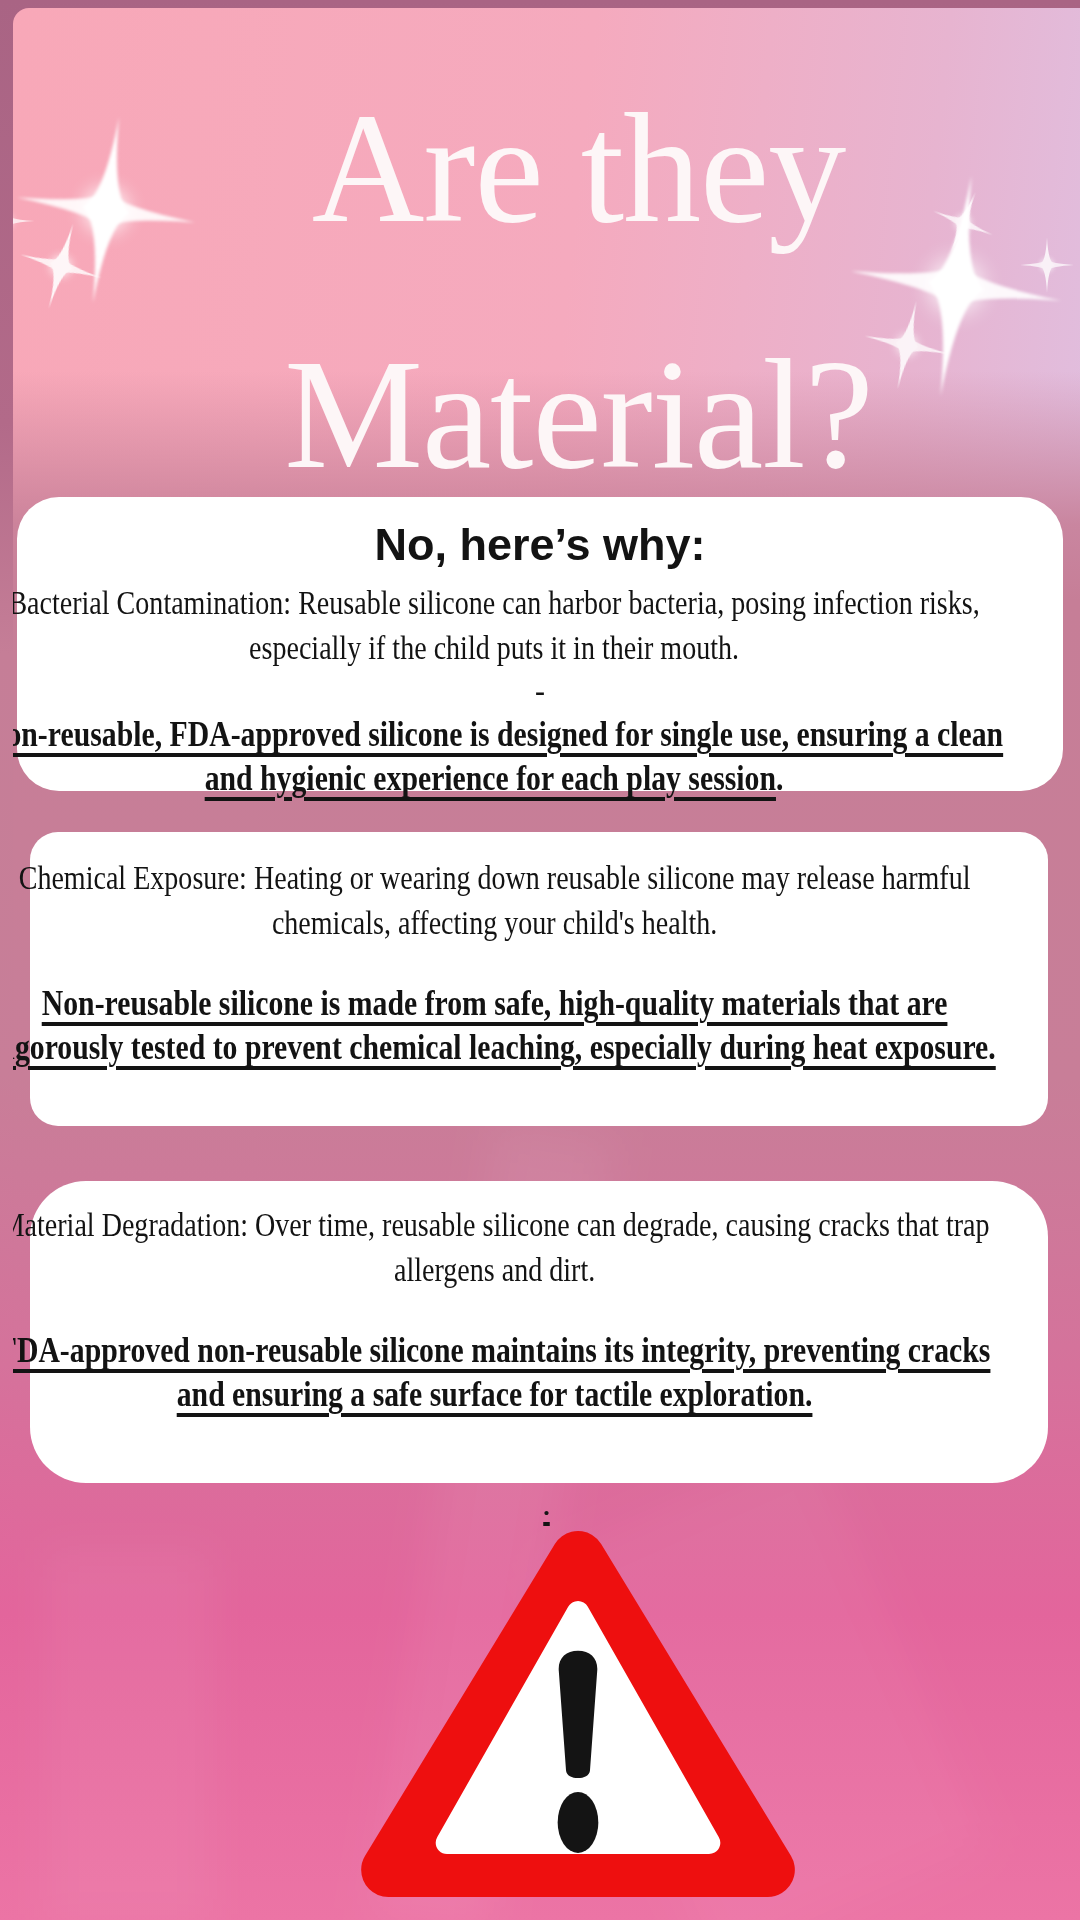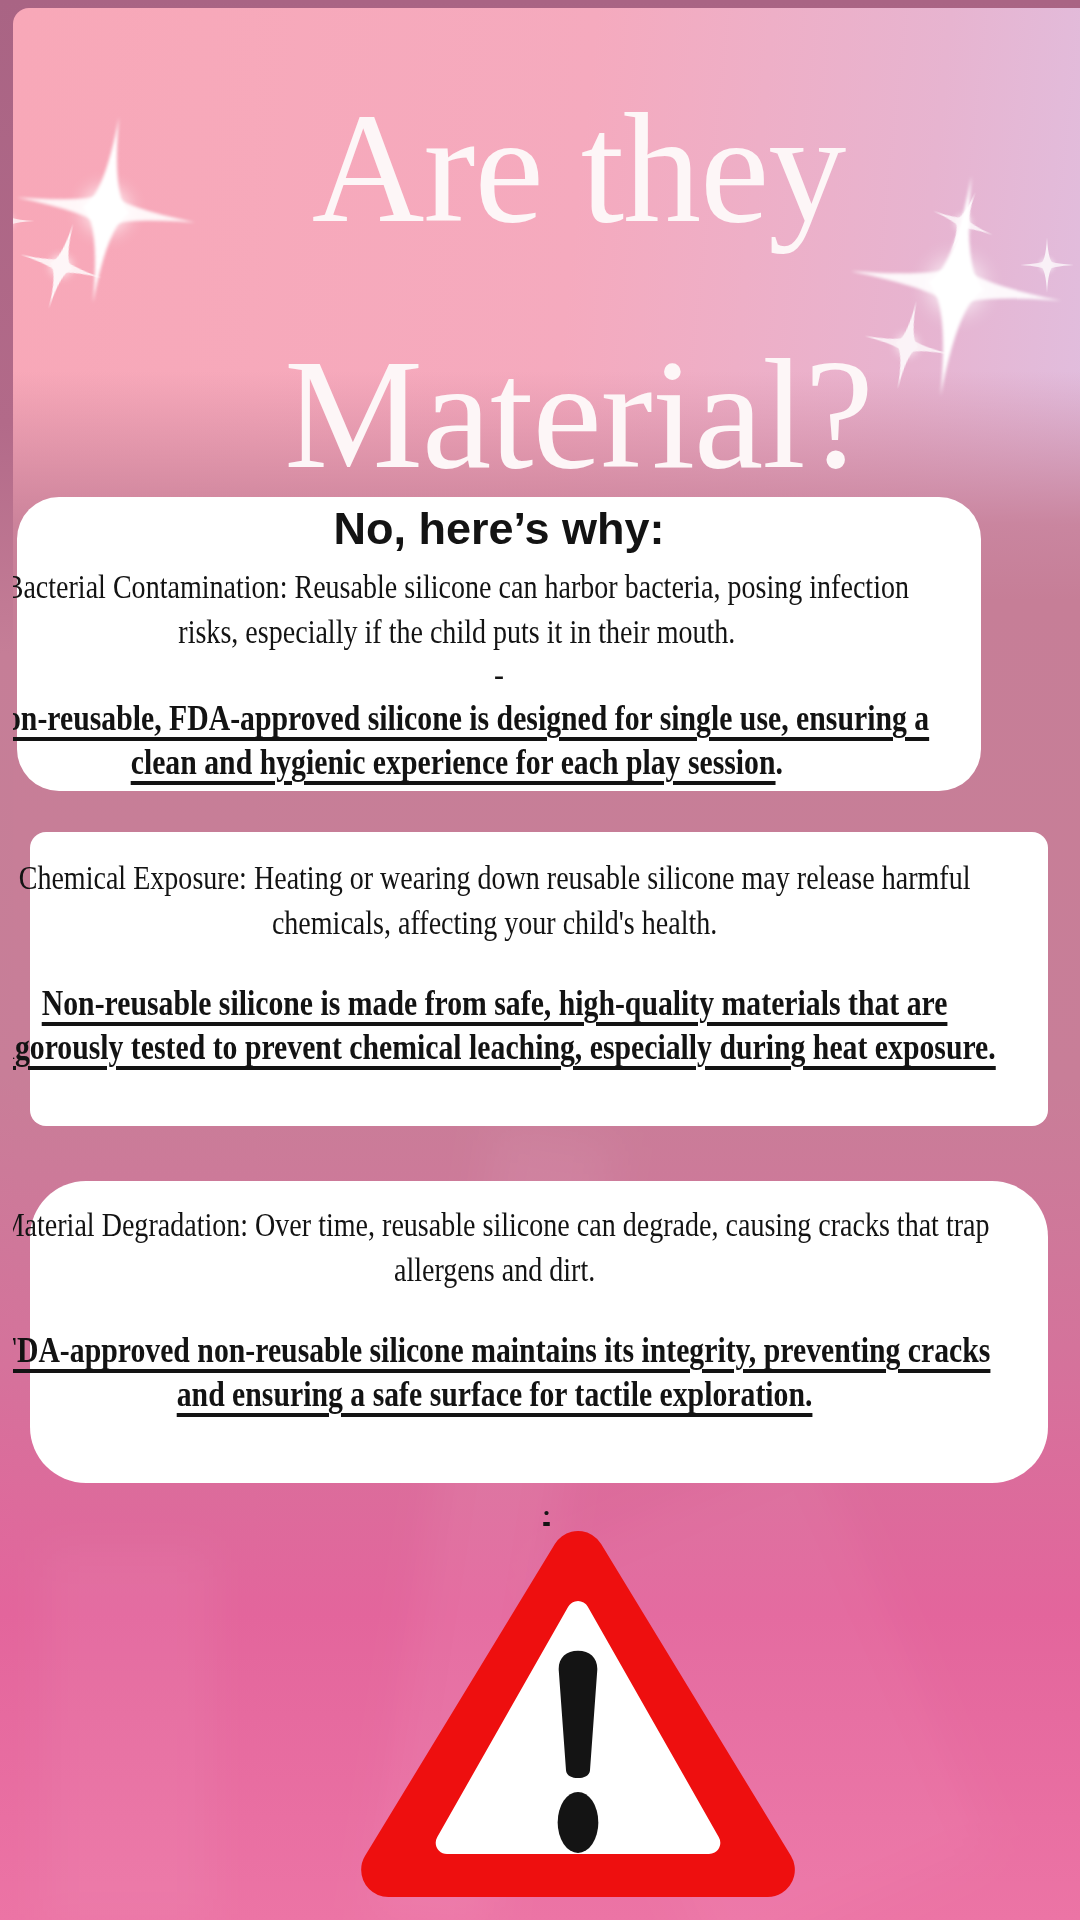--- a/index.html
+++ b/index.html
@@ -19,22 +19,22 @@
   #streak2{left:600px;top:1480px;width:300px;height:440px;transform:rotate(-24deg);background:rgba(255,255,255,.04);}
   #streak3{left:30px;top:1540px;width:170px;height:380px;background:rgba(255,255,255,.05);}
 
   .title{position:absolute;top:38px;left:0;width:100%;text-align:center;
     color:#fdf6f7;font-size:156px;line-height:246px;font-weight:400;letter-spacing:-1px;margin-left:32px;}
 
   .sparkle{position:absolute;pointer-events:none;}
 
   .card{position:absolute;background:#ffffff;color:#131313;
     display:flex;flex-direction:column;align-items:center;text-align:center;box-sizing:border-box;}
-  #card1{top:489px;left:4px;width:964px;height:294px;border-radius:42px;padding-top:0;}
-  #card2{top:824px;left:17px;width:1018px;height:294px;border-radius:16px;padding-top:24px;}
+  #card1{top:489px;left:4px;width:1046px;height:294px;border-radius:42px;padding-top:16px;}
+  #card2{top:824px;left:17px;width:1018px;height:294px;border-radius:28px;padding-top:24px;}
   #card3{top:1173px;left:17px;width:1018px;height:302px;border-radius:56px;padding-top:22px;}
 
   .card-heading{font-family:"Liberation Sans","DejaVu Sans",sans-serif;
     font-weight:700;font-size:45px;line-height:64px;letter-spacing:0;}
   .narrow{transform:scaleX(.85);transform-origin:50% 50%;width:117.6%;margin-left:-8.8%;}
   .body-text{font-size:33px;line-height:45px;font-weight:400;}
   .sep{font-size:30px;line-height:40px;font-weight:700;}
   .emphasis-block{font-size:35px;line-height:44px;font-weight:700;}
   .u{text-decoration:underline;text-decoration-thickness:3.5px;text-underline-offset:7px;text-decoration-color:#131313;}
   #card1 .body-text{margin-top:4px;}

